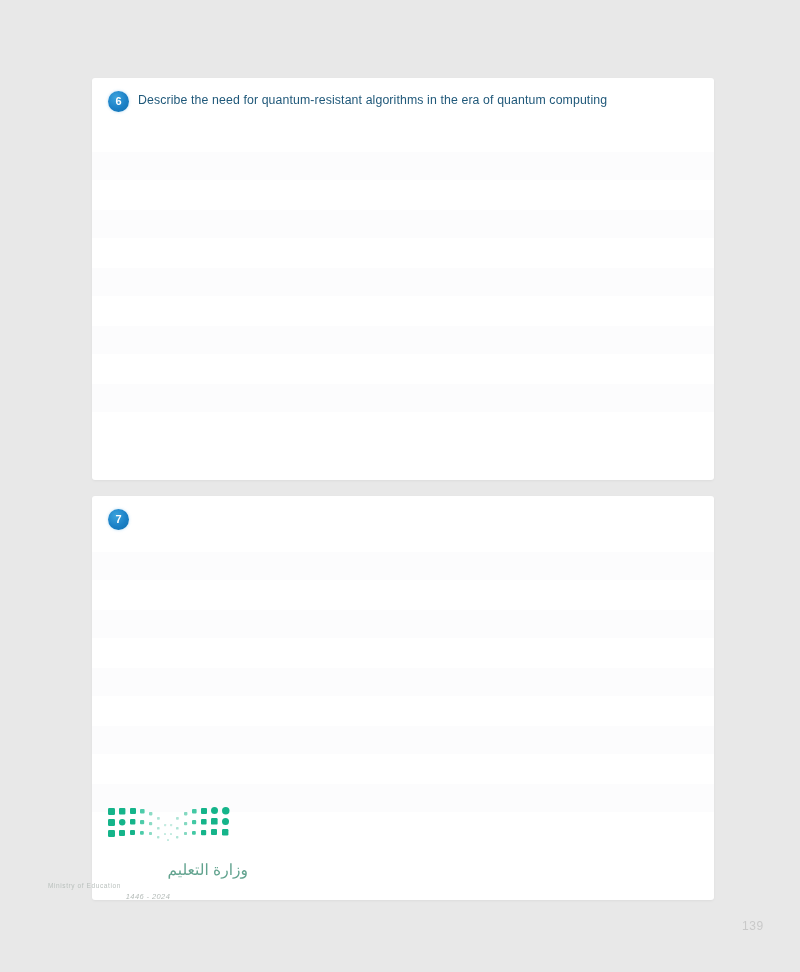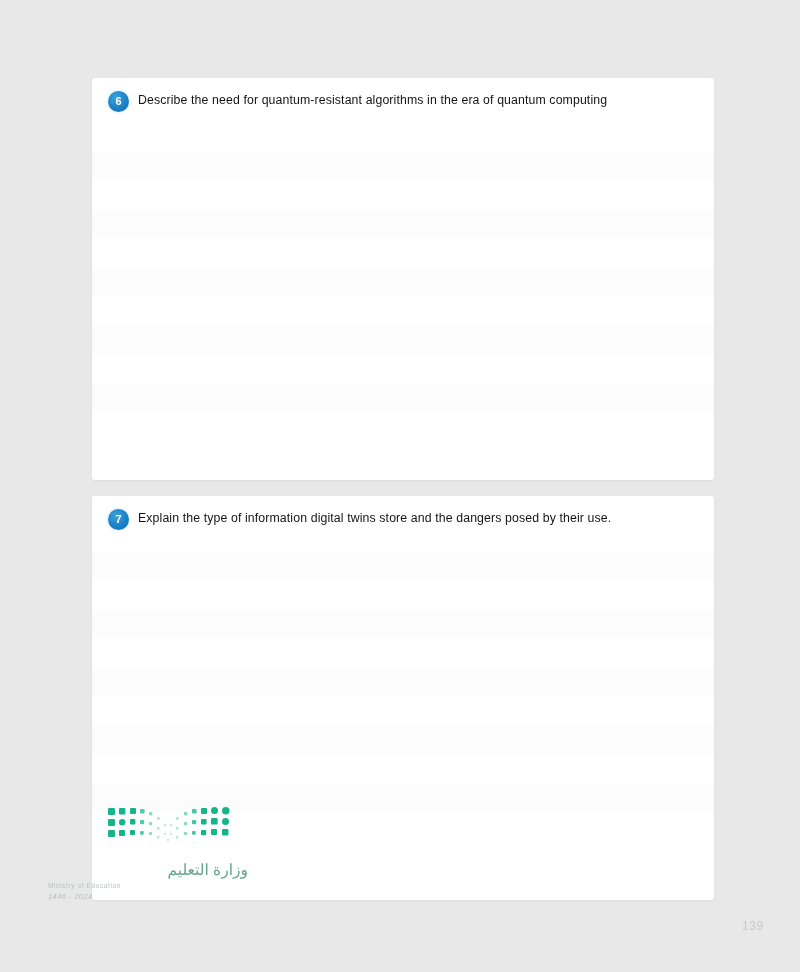--- a/index.html
+++ b/index.html
@@ -60,21 +60,21 @@
     letter-spacing: 0;
     box-shadow: 0 0 3px rgba(40,150,220,0.35);
   }
 
   .qtext {
     position: absolute;
     left: 46px;
     top: 15px;
     right: 14px;
     font-size: 12.3px;
-    color: #000000;
+    color: #0c4a6e;
     letter-spacing: 0.12px;
     white-space: nowrap;
     opacity: 0.92;
   }
 
   
   .answer-area {
     position: relative;
     width: 100%;
   }
@@ -121,21 +121,21 @@
     color: #b9c0bd;
     letter-spacing: 0.6px;
     white-space: nowrap;
   }
   .logo-sub {
     margin-top: 3px;
     font-size: 7.5px;
     color: #b4bbb8;
     letter-spacing: 0.4px;
     direction: rtl;
-    text-align: left;
+    text-align: center;
     white-space: nowrap;
     font-style: italic;
   }
 
   
   .page-number {
     position: absolute;
     left: 742px;
     top: 919px;
     font-size: 12px;
@@ -158,21 +158,20 @@
       <div class="rule-band" style="top:86px;"></div>
       <div class="rule-band" style="top:144px;"></div>
       <div class="rule-band" style="top:202px;"></div>
       <div class="rule-band" style="top:260px;"></div>
     </div>
   </div>
 
   <div class="qcard" id="card-q7">
     <div class="qhead">
       <div class="qbadge">7</div>
-      <div class="qtext">Explain the type of information digital twins store and the dangers posed by their use.</div>
     </div>
     <div class="answer-area" id="answer-q7">
       <div class="rule-band" style="top:10px;"></div>
       <div class="rule-band" style="top:68px;"></div>
       <div class="rule-band" style="top:126px;"></div>
       <div class="rule-band" style="top:184px;"></div>
       <div class="rule-band" style="top:242px;"></div>
     </div>
   </div>
 

